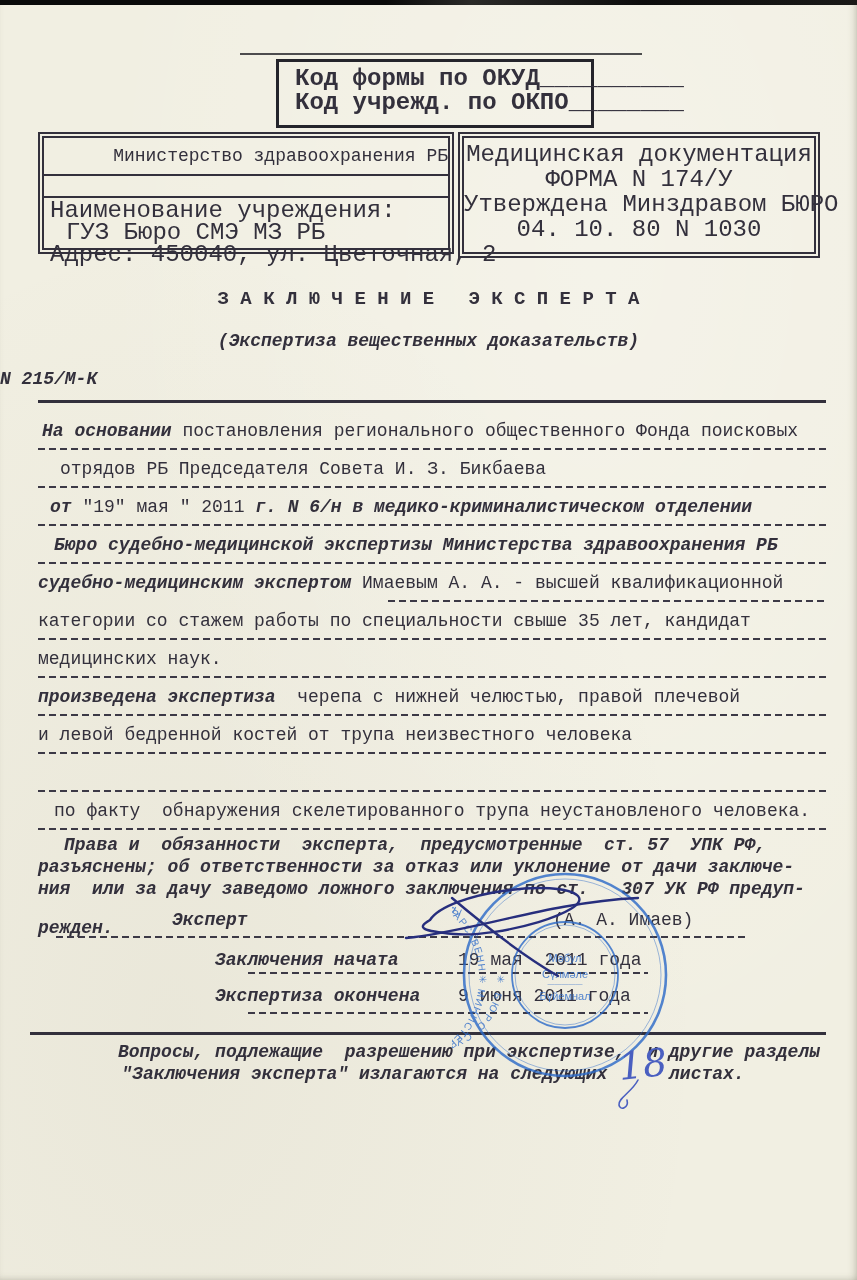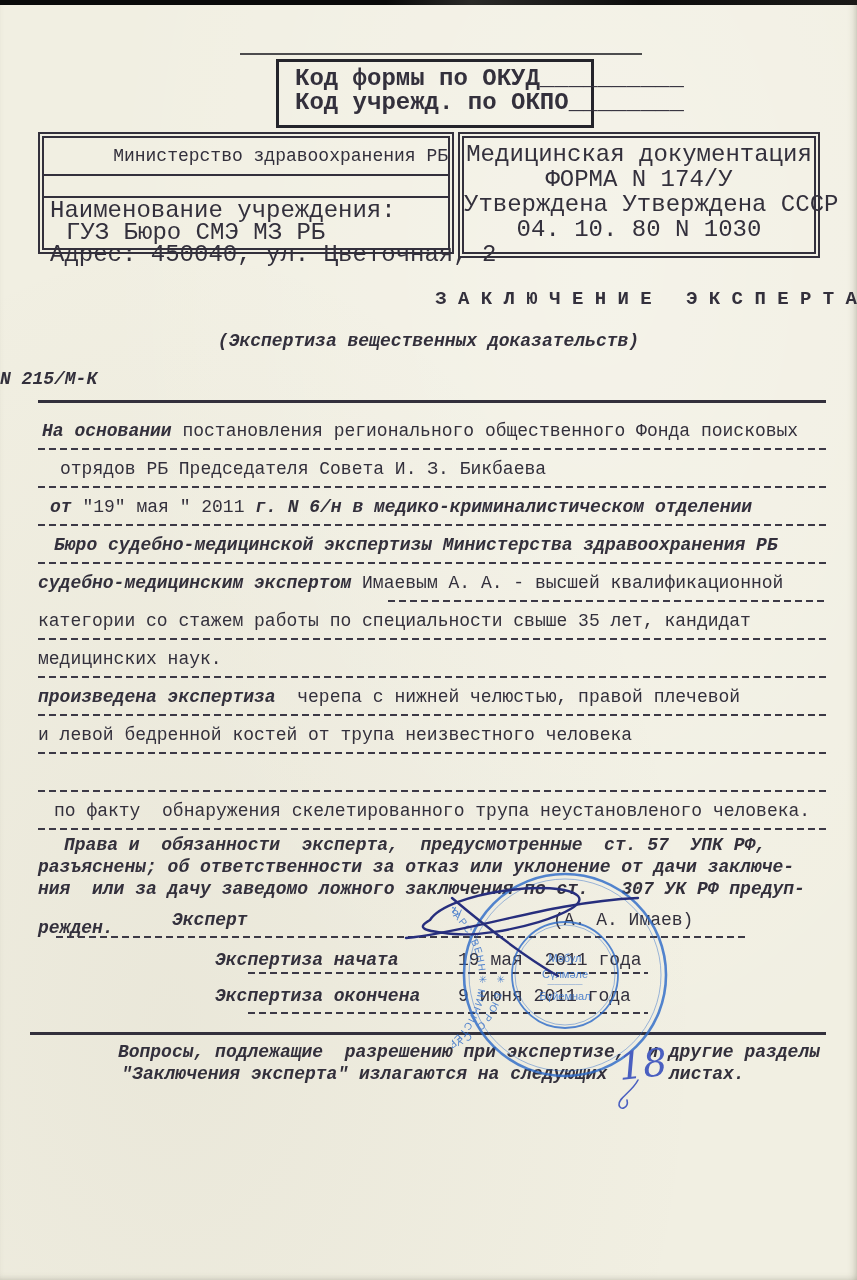--- a/index.html
+++ b/index.html
@@ -49,21 +49,21 @@
   .dbox{border:2px solid var(--ink);outline:2px solid var(--ink);outline-offset:2px;background:transparent;}
   .org-box{left:42px;top:136px;width:404px;height:110px;}
   .org-top{height:36px;border-bottom:2px solid var(--ink);text-align:right;
     font-weight:400;font-size:18px;line-height:36px;white-space:pre;}
   .org-bottom{border-top:2px solid var(--ink);margin-top:20px;padding:2px 4px 0 6px;}
   .org-bottom .txtline{line-height:22px;}
   .form-box{left:462px;top:136px;width:350px;height:110px;text-align:center;padding-top:4px;}
   .form-box .txtline{line-height:25px;}
 
   
-  .title-main{left:0;top:288px;width:857px;text-align:right;font-size:19px;font-weight:700;white-space:pre;}
+  .title-main{left:0;top:288px;width:857px;text-align:center;font-size:19px;font-weight:700;white-space:pre;}
   .title-sub{left:0;top:331px;width:857px;text-align:center;font-size:18px;font-style:italic;font-weight:700;white-space:pre;}
   .title-num{left:0;top:369px;width:857px;font-size:18px;font-style:italic;font-weight:700;white-space:pre;}
   .solid1{left:38px;top:400px;width:788px;}
 
   
   .body-block{left:38px;top:420px;width:790px;}
   .row .txt{white-space:pre;font-size:18px;line-height:22px;height:22px;overflow:visible;}
   .row .dash{margin:6px 0 8px 0;}
   .ind4{padding-left:4px;}   .ind12{padding-left:12px;}
   .ind16{padding-left:16px;} .ind22{padding-left:22px;}
@@ -115,21 +115,21 @@
     <div class="org-bottom">
       <div class="txtline bold">Наименование учреждения:</div>
       <div class="txtline ind16">ГУЗ Бюро СМЭ МЗ РБ</div>
       <div class="txtline">Адрес: 450040, ул. Цветочная, 2</div>
     </div>
   </div>
 
   <div class="abs dbox form-box">
     <div class="txtline bold">Медицинская документация</div>
     <div class="txtline bold">ФОРМА N 174/У</div>
-    <div class="txtline">Утверждена Утверждена СССР</div>
+    <div class="txtline">Утверждена Минздравом БЮРО</div>
     <div class="txtline">04. 10. 80 N 1030</div>
   </div>
 
   <div class="abs title-main">З А К Л Ю Ч Е Н И Е   Э К С П Е Р Т А</div>
   <div class="abs title-sub">(Экспертиза вещественных доказательств)</div>
   <div class="abs title-num">N 215/М-К</div>
   <div class="abs solid solid1"></div>
 
   <div class="abs body-block">
     <div class="row">
@@ -185,21 +185,21 @@
     <div class="centered">режден.</div>
   </div>
 
   <div class="abs sign-row">
     <span class="sign-label">Эксперт</span>
     <span class="sign-name">(А. А. Имаев)</span>
   </div>
   <div class="abs dash sign-dash"></div>
 
   <div class="abs date-row date1">
-    <span class="date-label">Экспертиза начата</span>
+    <span class="date-label">Заключения начата</span>
     <span class="date-value">19 мая  2011 года</span>
   </div>
   <div class="abs dash date-dash1"></div>
   <div class="abs date-row date2">
     <span class="date-label">Экспертиза окончена</span>
     <span class="date-value">9 июня 2011 года</span>
   </div>
   <div class="abs dash date-dash2"></div>
 
   <div class="abs solid solid2"></div>

